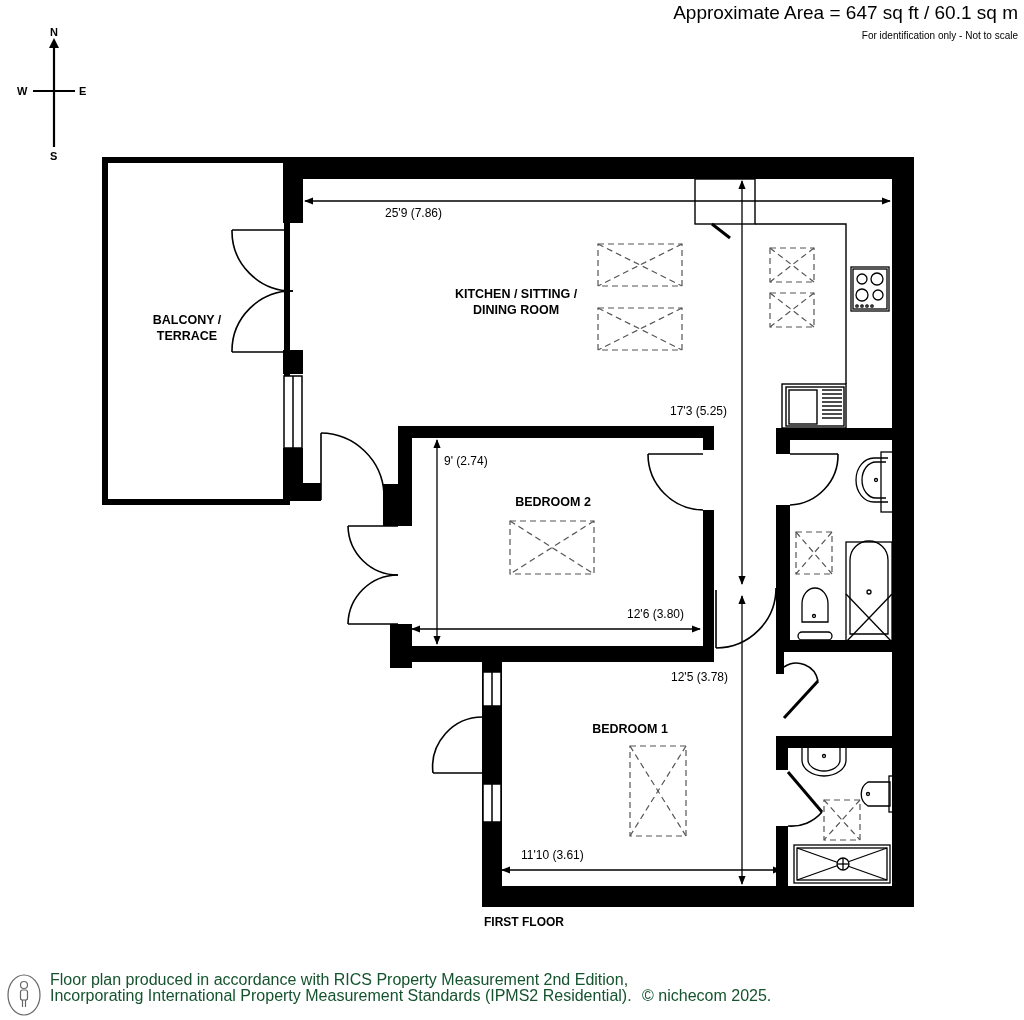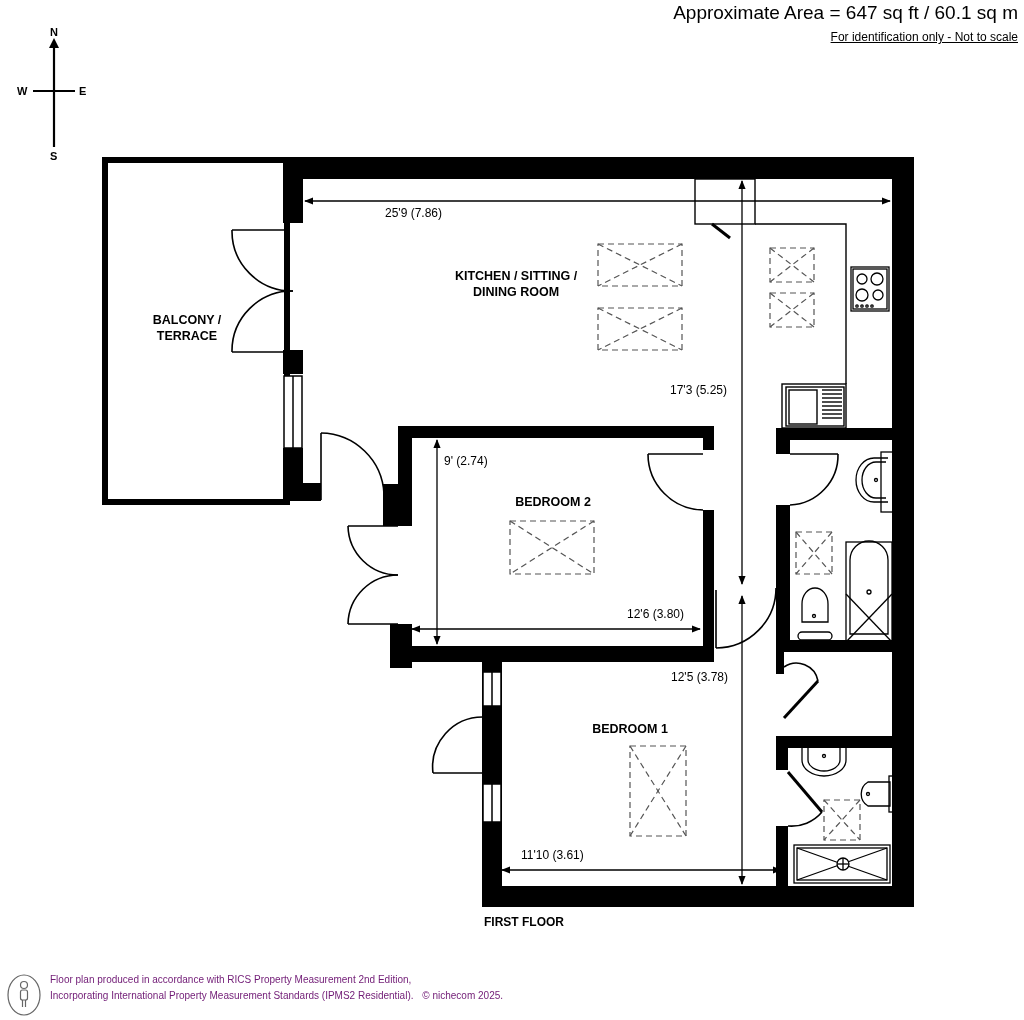--- a/index.html
+++ b/index.html
@@ -1,25 +1,25 @@
 <!DOCTYPE html>
 <html><head>
   <meta charset="utf-8">
   <style>
     html, body { margin: 0; padding: 0; background: #ffffff; }
     body { width: 1024px; height: 1020px; position: relative; overflow: hidden; font-family: "Liberation Sans", sans-serif; color: #000; }
     .abs { position: absolute; }
     #area-title { right: 6px; top: 2px; font-size: 19px; white-space: nowrap; }
-    #area-note { right: 6px; top: 30px; font-size: 12px; white-space: nowrap; text-decoration: underline; }
+    #area-note { right: 6px; top: 30px; font-size: 10px; white-space: nowrap; }
     svg#plan { position: absolute; left: 0; top: 0; }
     .room-label { font-weight: bold; font-size: 12.5px; text-align: center; line-height: 16px; white-space: nowrap; }
     .dim { font-size: 12px; white-space: nowrap; }
     .compass-letter { font-weight: bold; font-size: 11px; }
     #floor-title { left: 484px; top: 915px; font-size: 12px; font-weight: bold; }
-    #footer { left: 50px; top: 972px; font-size: 10px; color: #701a75; line-height: 16px; }
+    #footer { left: 50px; top: 972px; font-size: 16px; color: #14532d; line-height: 16px; }
     #footer-logo { left: 6px; top: 973px; width: 36px; height: 44px; }
   </style>
 </head>
 <body>
 
 <div id="area-title" class="abs">Approximate Area = 647 sq ft / 60.1 sq m</div>
 <div id="area-note" class="abs">For identification only - Not to scale</div>
 
 <svg id="plan" width="1024" height="1020" viewBox="0 0 1024 1020">
   <defs>
@@ -224,29 +224,29 @@
 
 <div class="abs compass-letter" style="left:50px;top:26px;">N</div>
 <div class="abs compass-letter" style="left:50px;top:150px;">S</div>
 <div class="abs compass-letter" style="left:79px;top:85px;">E</div>
 <div class="abs compass-letter" style="left:17px;top:85px;">W</div>
 
 <div class="abs room-label" style="left:134px;top:312px;width:106px;">
   <div>BALCONY /</div>
   <div>TERRACE</div>
 </div>
-<div class="abs room-label" style="left:446px;top:268px;width:140px;">
+<div class="abs room-label" style="left:446px;top:286px;width:140px;">
   <div>KITCHEN / SITTING /</div>
   <div>DINING ROOM</div>
 </div>
 <div class="abs room-label" style="left:503px;top:494px;width:100px;">BEDROOM 2</div>
 <div class="abs room-label" style="left:580px;top:721px;width:100px;">BEDROOM 1</div>
 
 <div class="abs dim" style="left:385px;top:206px;">25'9 (7.86)</div>
-<div class="abs dim" style="left:670px;top:383px;">17'3 (5.25)</div>
+<div class="abs dim" style="left:670px;top:404px;">17'3 (5.25)</div>
 <div class="abs dim" style="left:444px;top:454px;">9' (2.74)</div>
 <div class="abs dim" style="left:627px;top:607px;">12'6 (3.80)</div>
 <div class="abs dim" style="left:671px;top:670px;">12'5 (3.78)</div>
 <div class="abs dim" style="left:521px;top:848px;">11'10 (3.61)</div>
 
 <div id="floor-title" class="abs">FIRST FLOOR</div>
 
 <svg id="footer-logo" class="abs" viewBox="0 0 36 44">
   <ellipse cx="18" cy="22" rx="16" ry="20" fill="none" stroke="#666" stroke-width="1.2"></ellipse>
   <circle cx="18" cy="12" r="3.5" fill="none" stroke="#666" stroke-width="1.2"></circle>

